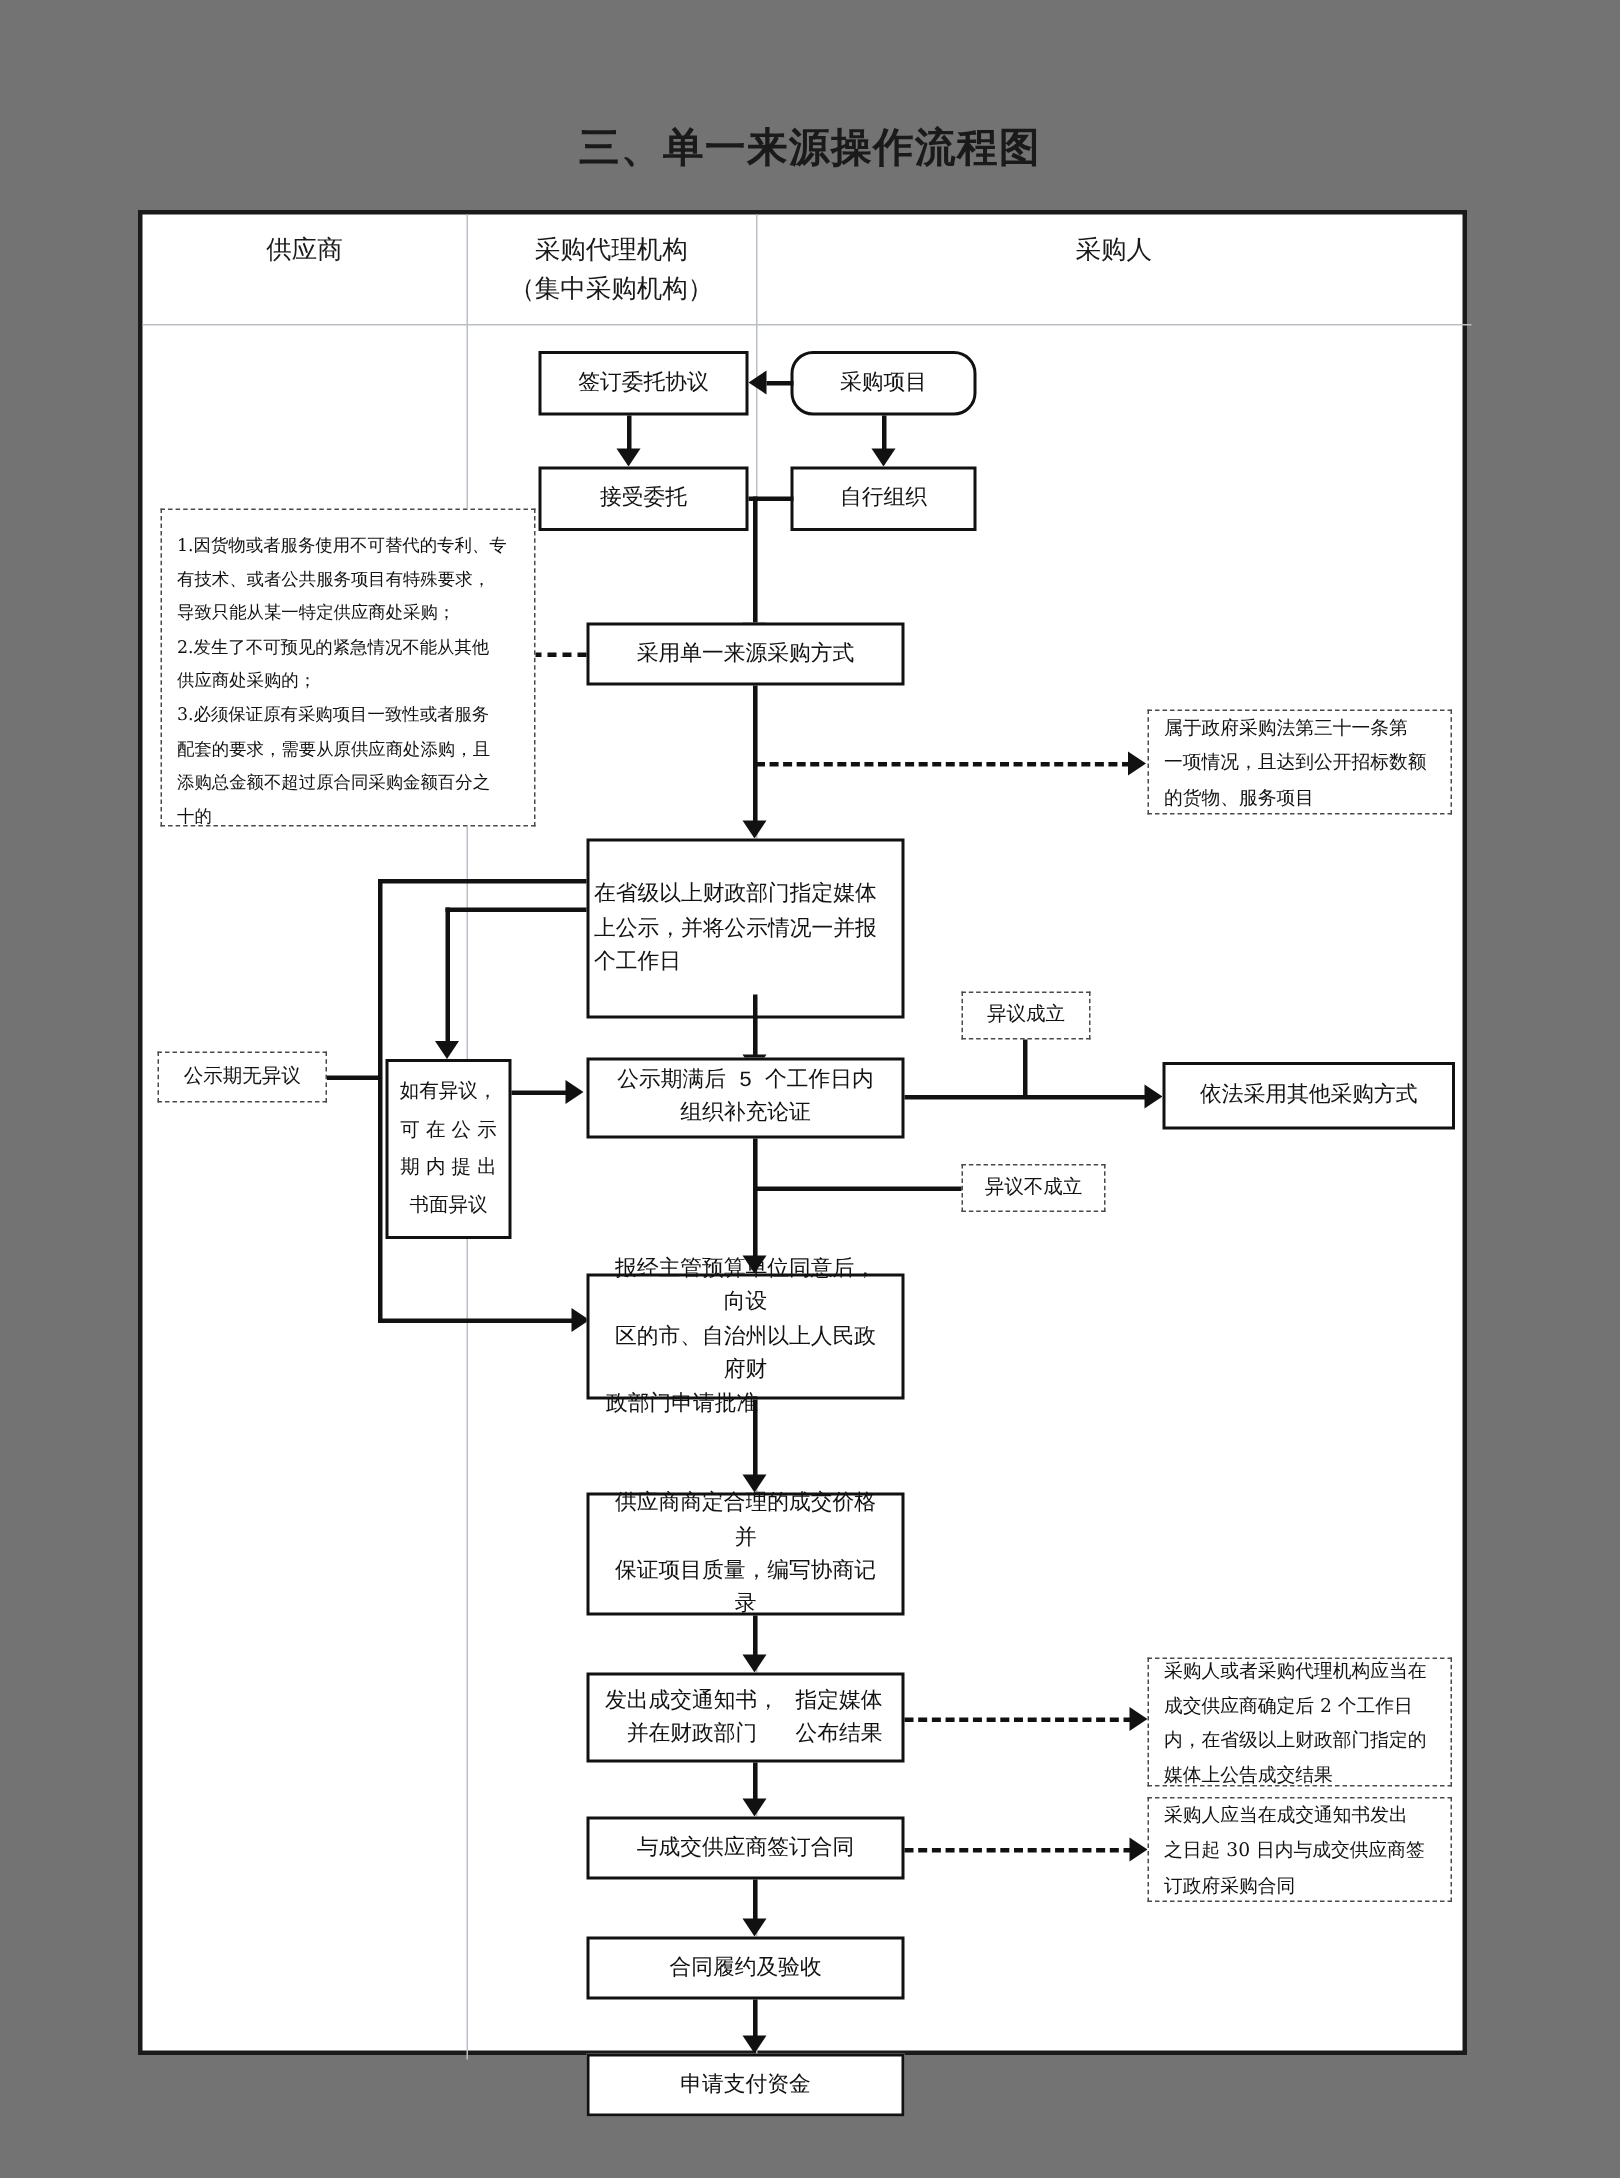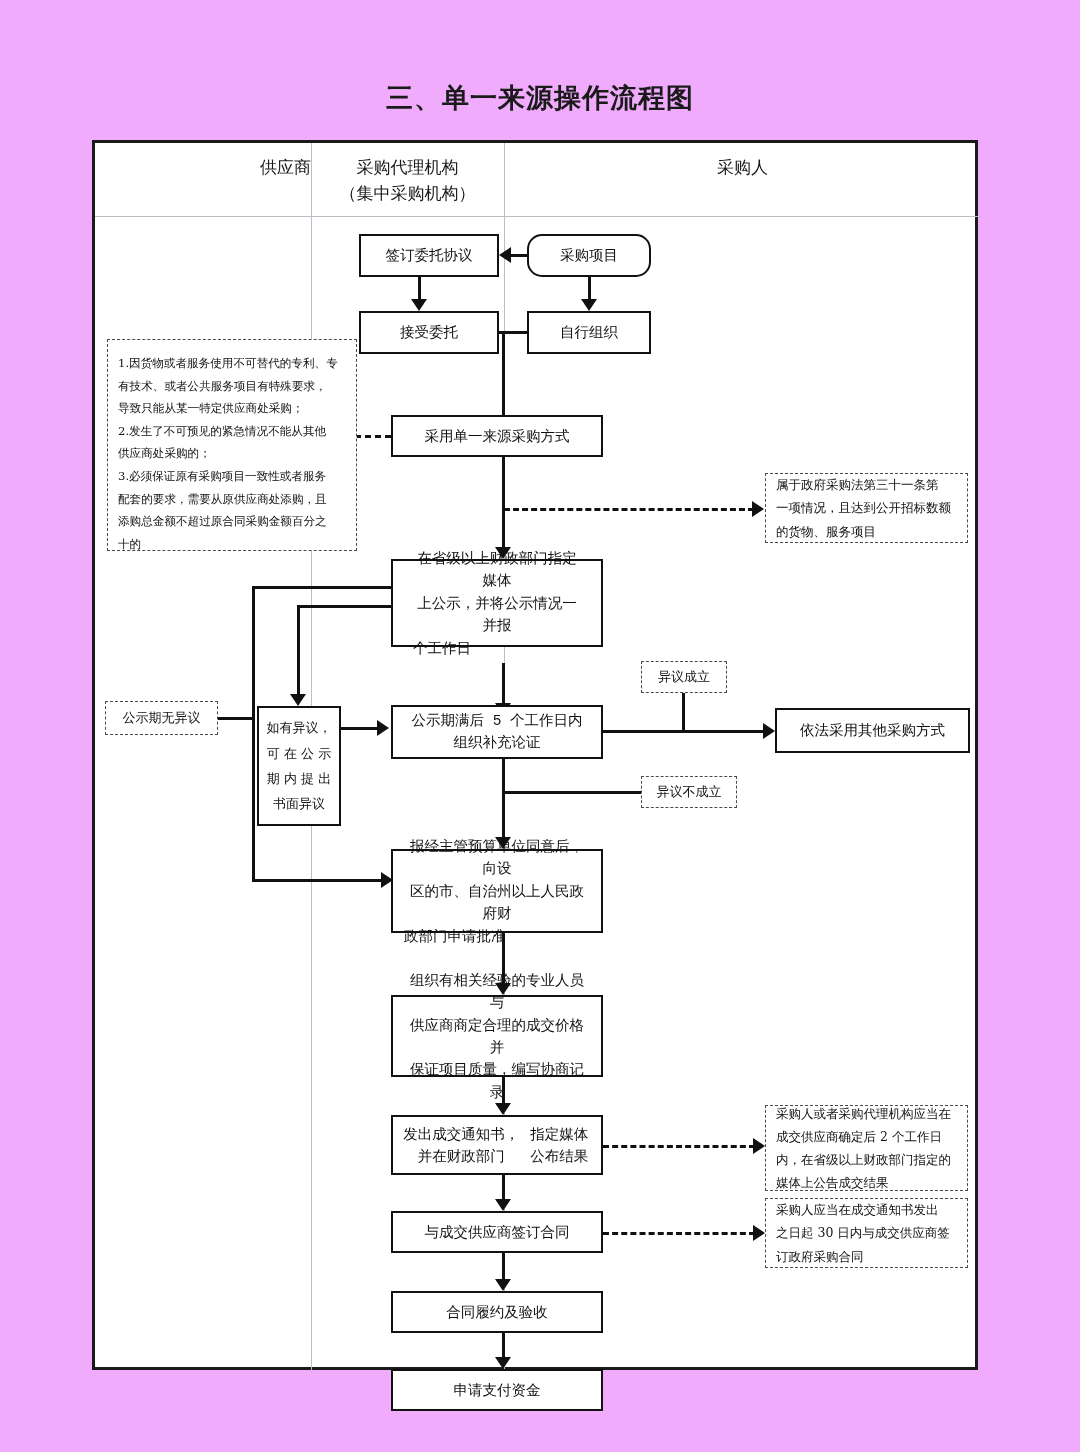--- a/index.html
+++ b/index.html
@@ -7,21 +7,21 @@
     padding: 0;
     background: #ffffff;
   }
   body {
     font-family: "DejaVu Sans", "Liberation Sans", sans-serif;
   }
   #page {
     position: relative;
     width: 1080px;
     height: 1452px;
-    background: #f0abfc;
+    background: #737373;
     overflow: hidden;
   }
   #title {
     position: absolute;
     left: 0;
     top: 80px;
     width: 1080px;
     text-align: center;
     font-family: "DejaVu Serif", "Liberation Serif", serif;
     font-size: 27px;
@@ -60,21 +60,21 @@
   }
   .lane-head {
     position: absolute;
     top: 12px;
     text-align: center;
     font-family: "DejaVu Serif", "Liberation Serif", serif;
     font-size: 17px;
     color: #1a1a1a;
     line-height: 1.5;
   }
-  .lane-head.h1 { left: 0px;   width: 216px; text-align: right; }
+  .lane-head.h1 { left: 0px;   width: 216px; }
   .lane-head.h2 { left: 216px; width: 193px; }
   .lane-head.h3 { left: 409px; width: 477px; }
 
   
   .node {
     position: absolute;
     box-sizing: border-box;
     border: 2.5px solid #111111;
     background: #ffffff;
     font-family: "DejaVu Serif", "Liberation Serif", serif;
@@ -219,21 +219,21 @@
 
     <div class="dln h" style="left:409px; top:365px; width:250px;"></div>
     <div class="arrow right" style="left:657px; top:358px;"></div>
 
     <div class="node dashed" style="left:670px; top:330px; width:203px; height:70px; flex-direction:column; align-items:flex-start; padding:7px 10px;">
       <div>属于政府采购法第三十一条第</div>
       <div>一项情况，且达到公开招标数额</div>
       <div>的货物、服务项目</div>
     </div>
 
-    <div class="node" style="left:296px; top:416px; width:212px; height:88px; flex-direction:column; align-items:flex-start; padding:8px 20px; justify-content:center;">
+    <div class="node" style="left:296px; top:416px; width:212px; height:120px; flex-direction:column; align-items:flex-start; padding:8px 3px; justify-content:center;">
       <div>在省级以上财政部门指定媒体</div>
       <div>上公示，并将公示情况一并报</div>
       <div>个工作日</div>
     </div>
 
     <div class="ln v" style="left:407px; top:520px; height:42px;"></div>
     <div class="arrow down" style="left:400px; top:560px;"></div>
 
     <div class="ln h" style="left:157px; top:443px; width:139px;"></div>
     <div class="ln v" style="left:157px; top:443px; height:295px;"></div>
@@ -286,21 +286,20 @@
     <div class="node" style="left:296px; top:706px; width:212px; height:84px; flex-direction:column; align-items:flex-start; padding:6px 11px; justify-content:center;">
       <div>报经主管预算单位同意后，向设</div>
       <div>区的市、自治州以上人民政府财</div>
       <div>政部门申请批准</div>
     </div>
 
     <div class="ln v" style="left:407px; top:790px; height:52px;"></div>
     <div class="arrow down" style="left:400px; top:840px;"></div>
 
     <div class="node" style="left:296px; top:852px; width:212px; height:82px; flex-direction:column; align-items:flex-start; padding:6px 13px; justify-content:center;">
-      <div>组织有相关经验的专业人员与</div>
       <div>供应商商定合理的成交价格并</div>
       <div>保证项目质量，编写协商记录</div>
     </div>
 
     <div class="ln v" style="left:407px; top:934px; height:28px;"></div>
     <div class="arrow down" style="left:400px; top:960px;"></div>
 
     <div class="node" style="left:296px; top:972px; width:212px; height:60px; justify-content:center;">
       <div>发出成交通知书，并在财政部门</div>
       <div>指定媒体公布结果</div>

